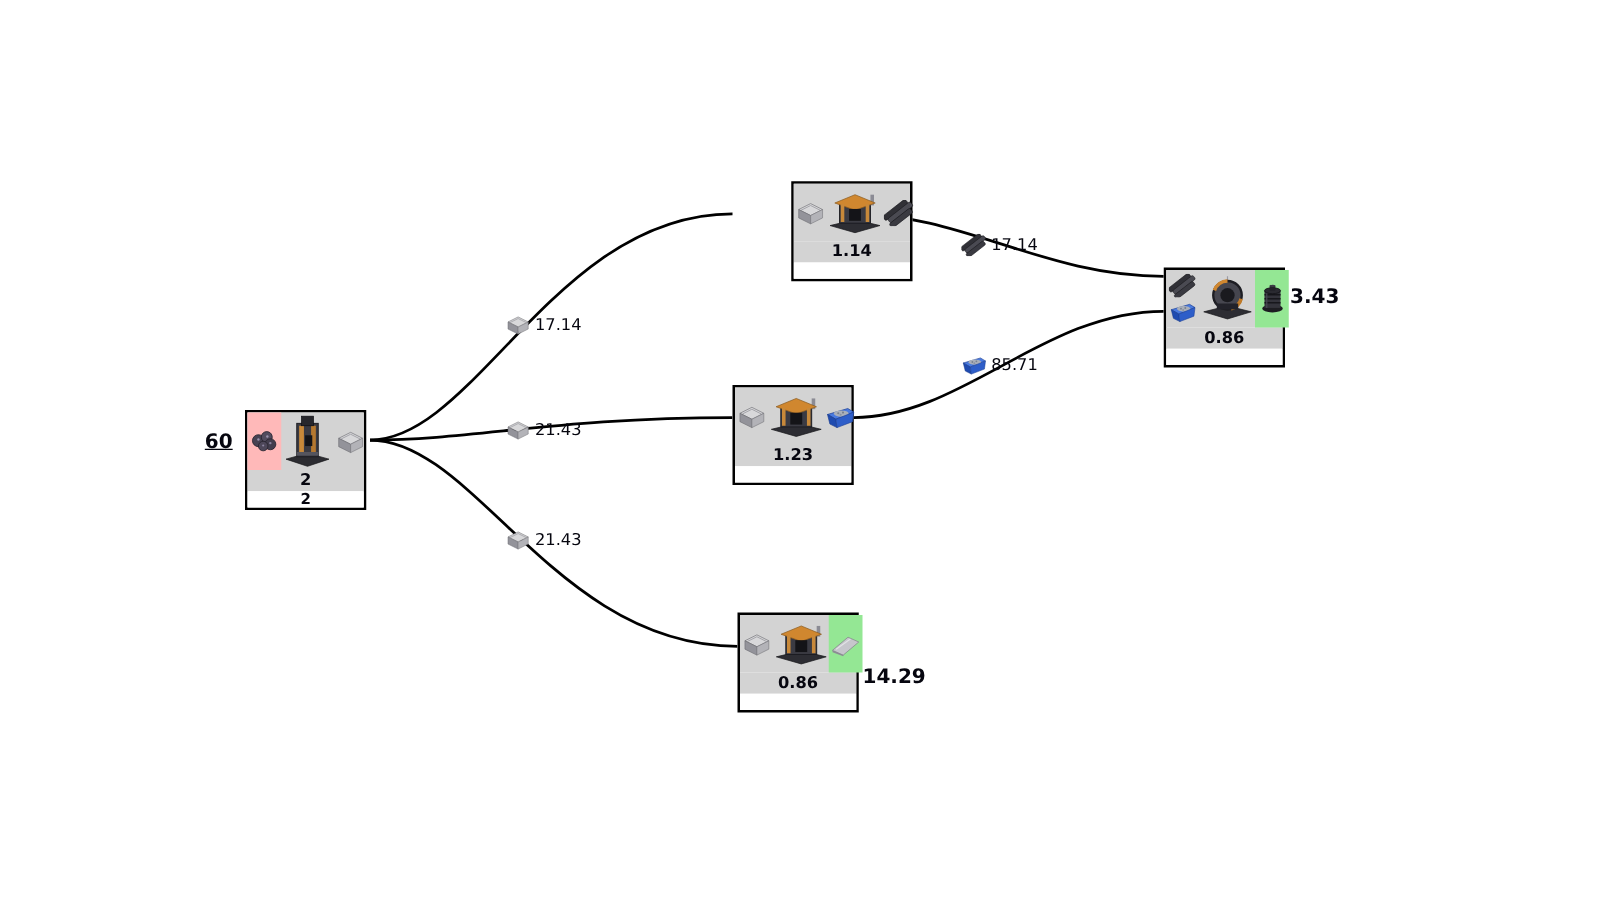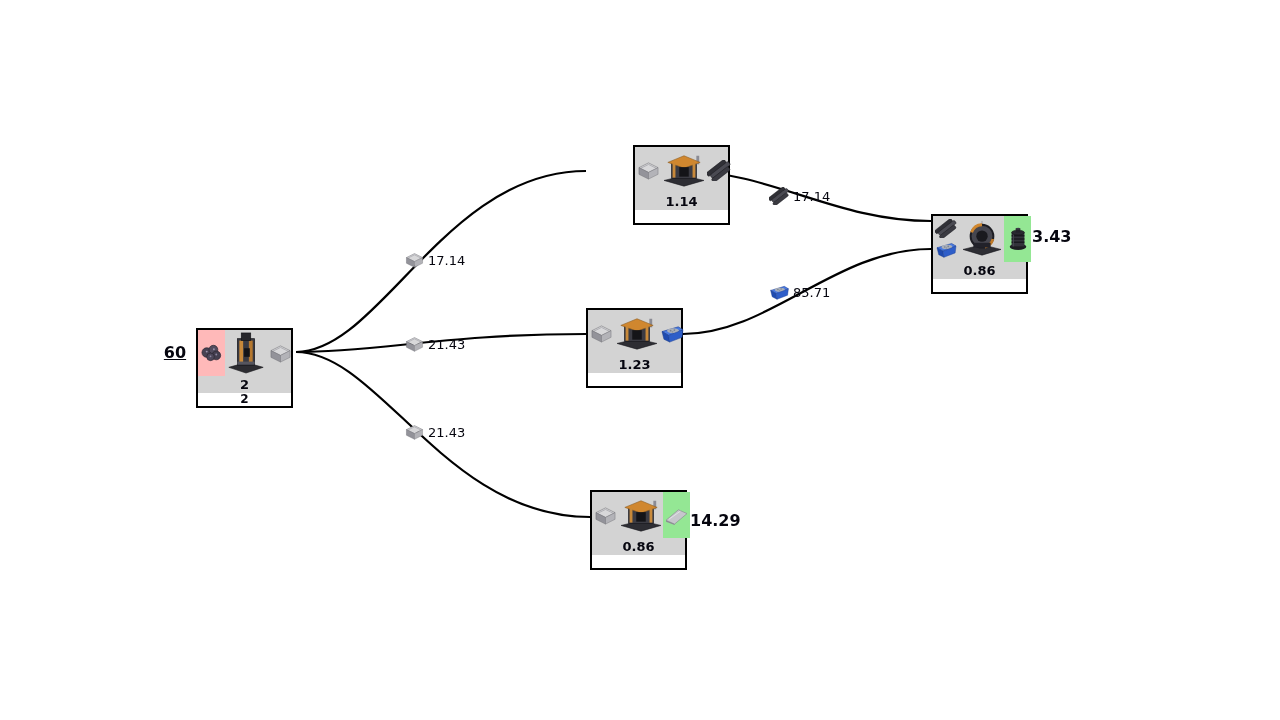--- a/index.html
+++ b/index.html
@@ -271,16 +271,16 @@
     <span>17.14</span>
   </div>
   <div class="edge-label" style="left:769px;top:282px;justify-content:flex-end;">
     <svg class="ic" width="21" height="18">
         <use href="#sym-bin"></use>
       </svg>
     <span>85.71</span>
   </div>
 
   <div class="ext-label right-align" style="left:158px;top:344px;width:34px;">60</div>
-  <div class="ext-label" style="left:690px;top:512px;">14.29</div>
+  <div class="ext-label" style="left:690px;top:532px;">14.29</div>
   <div class="ext-label" style="left:1032px;top:228px;">3.43</div>
 
 </div>
 
 </body></html>

